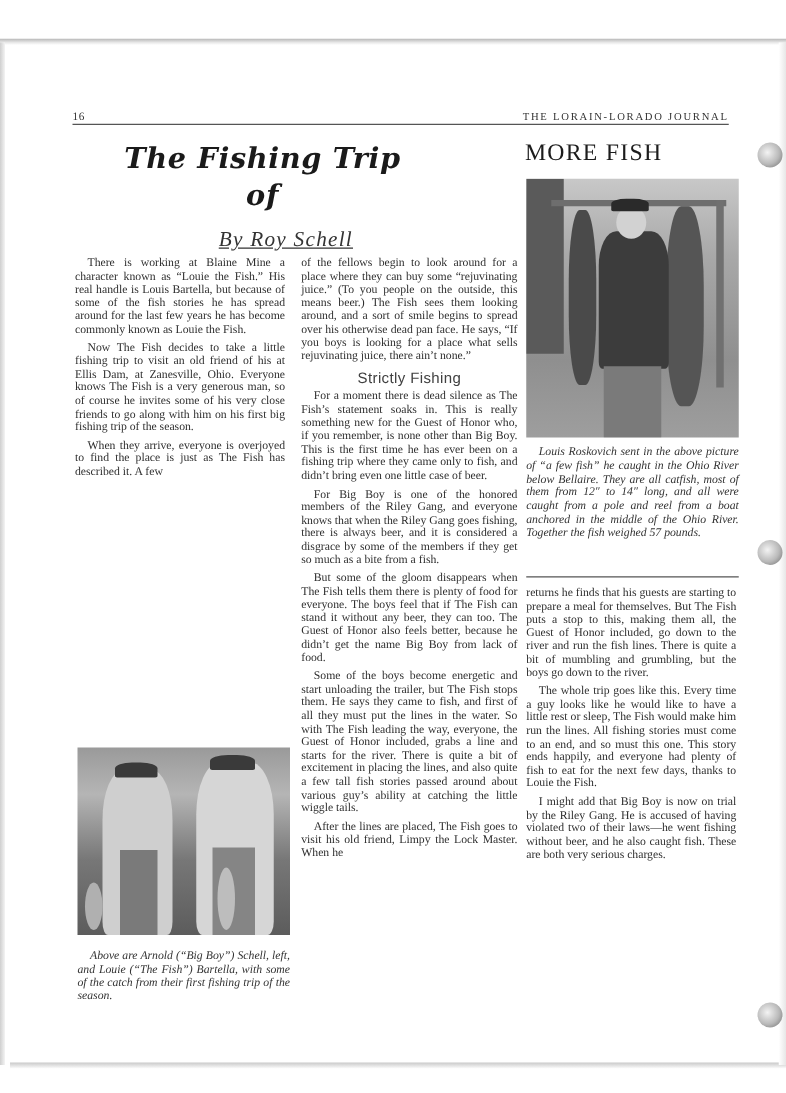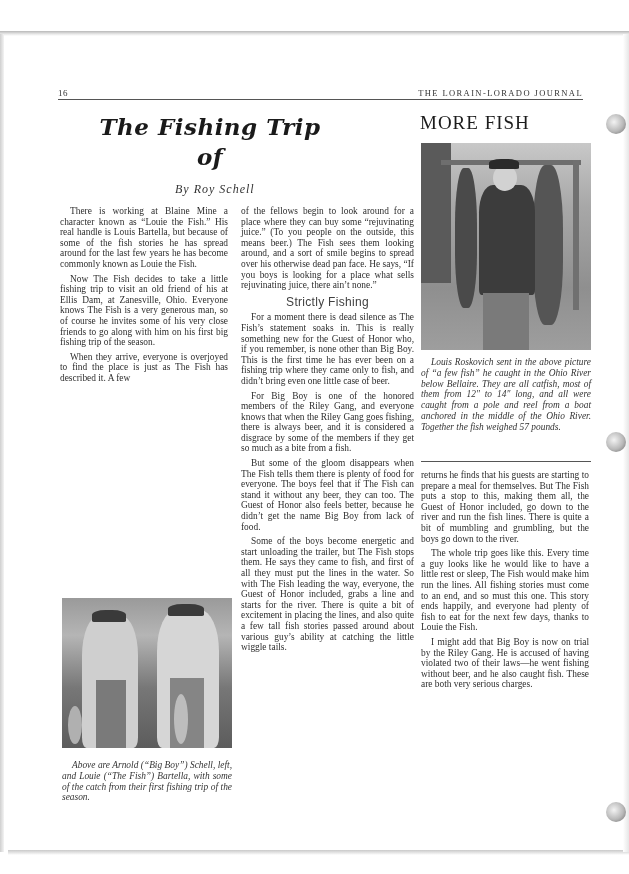--- a/index.html
+++ b/index.html
@@ -16,22 +16,22 @@
       background: linear-gradient(to left, #e6e6e6, #ffffff); }
 
     .running-head { position: absolute; left: 58px; top: 88px; width: 525px; height: 12px; }
     .page-number { position: absolute; left: 0; top: 0; font-size: 9px; letter-spacing: 0.5px; color: #333; }
     .journal-name { position: absolute; right: 0; top: 0; font-size: 8.5px; letter-spacing: 1.4px; color: #333; }
     .head-rule { position: absolute; left: 58px; top: 99px; width: 525px; height: 1px; background: #555; }
 
     .article-title { position: absolute; left: 85px; top: 112px; width: 250px; text-align: center;
       font-family: "DejaVu Serif", serif; font-style: italic; font-weight: bold; font-size: 23px;
       line-height: 30px; color: #1a1a1a; letter-spacing: 0.5px; }
-    .byline { position: absolute; left: 175px; top: 182px; font-style: italic; font-size: 12px;
-      letter-spacing: 1px; color: #333; }
+    .byline { position: absolute; left: 175px; top: 182px; font-style: italic; font-size: 17px;
+      letter-spacing: 1px; color: #333; text-decoration: underline; }
 
     .col { position: absolute; font-size: 9.4px; line-height: 10.6px; text-align: justify; color: #2e2e2e; }
     .col p { text-indent: 10px; margin-bottom: 4px; }
     .col-1 { left: 60px; top: 206px; width: 168px; }
     .col-2 { left: 241px; top: 206px; width: 173px; }
     .col-3 { left: 421px; top: 470px; width: 168px; }
 
     .subhead { text-align: center; font-family: "Liberation Sans", sans-serif; font-size: 12px;
       font-weight: normal; color: #404040; margin: 6px 0 5px 0; letter-spacing: 0.3px; }
 
@@ -92,20 +92,21 @@
 </div>
 <div class="caption caption-1">Above are Arnold (“Big Boy”) Schell, left, and Louie (“The Fish”) Bartella, with some of the catch from their first fishing trip of the season.</div>
 
 <div class="col col-2">
   <p style="text-indent:0;">of the fellows begin to look around for a place where they can buy some “rejuvinating juice.” (To you people on the outside, this means beer.) The Fish sees them looking around, and a sort of smile begins to spread over his otherwise dead pan face. He says, “If you boys is looking for a place what sells rejuvinating juice, there ain’t none.”</p>
   <div class="subhead">Strictly Fishing</div>
   <p>For a moment there is dead silence as The Fish’s statement soaks in. This is really something new for the Guest of Honor who, if you remember, is none other than Big Boy. This is the first time he has ever been on a fishing trip where they came only to fish, and didn’t bring even one little case of beer.</p>
   <p>For Big Boy is one of the honored members of the Riley Gang, and everyone knows that when the Riley Gang goes fishing, there is always beer, and it is considered a disgrace by some of the members if they get so much as a bite from a fish.</p>
   <p>But some of the gloom disappears when The Fish tells them there is plenty of food for everyone. The boys feel that if The Fish can stand it without any beer, they can too. The Guest of Honor also feels better, because he didn’t get the name Big Boy from lack of food.</p>
   <p>Some of the boys become energetic and start unloading the trailer, but The Fish stops them. He says they came to fish, and first of all they must put the lines in the water. So with The Fish leading the way, everyone, the Guest of Honor included, grabs a line and starts for the river. There is quite a bit of excitement in placing the lines, and also quite a few tall fish stories passed around about various guy’s ability at catching the little wiggle tails.</p>
+  <p>After the lines are placed, The Fish goes to visit his old friend, Limpy the Lock Master. When he</p>
 </div>
 
 <div class="more-fish">MORE FISH</div>
 
 <div class="photo photo-2">
   <div style="position:absolute; left:0; top:0; width:30px; height:140px; background:#5a5a5a;"></div>
   <div style="position:absolute; left:20px; top:17px; width:140px; height:5px; background:#6e6e6e;"></div>
   <div style="position:absolute; left:152px; top:17px; width:6px; height:150px; background:#707070;"></div>
   <div style="position:absolute; left:34px; top:25px; width:22px; height:140px; background:#4a4a4a; border-radius:40%;"></div>
   <div style="position:absolute; left:112px; top:22px; width:30px; height:160px; background:#555; border-radius:40%;"></div>

